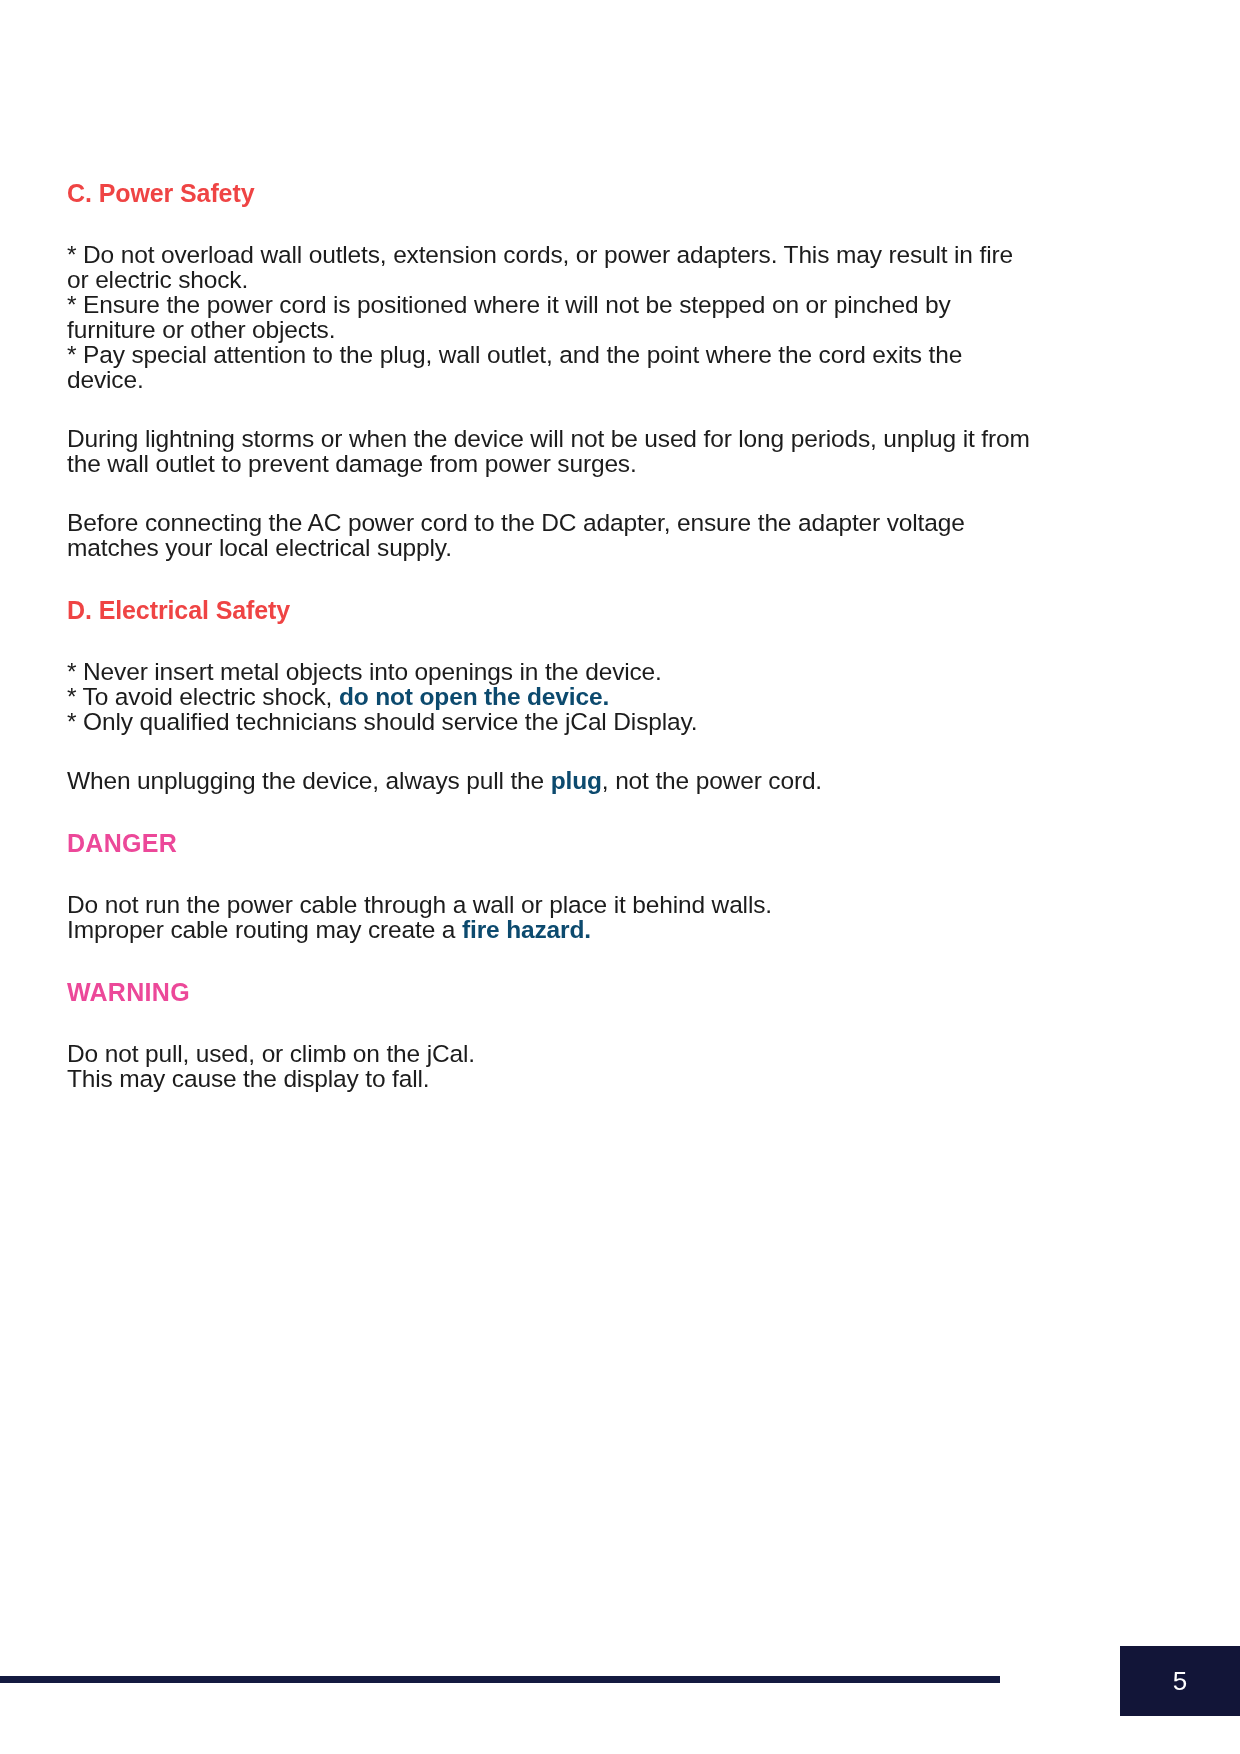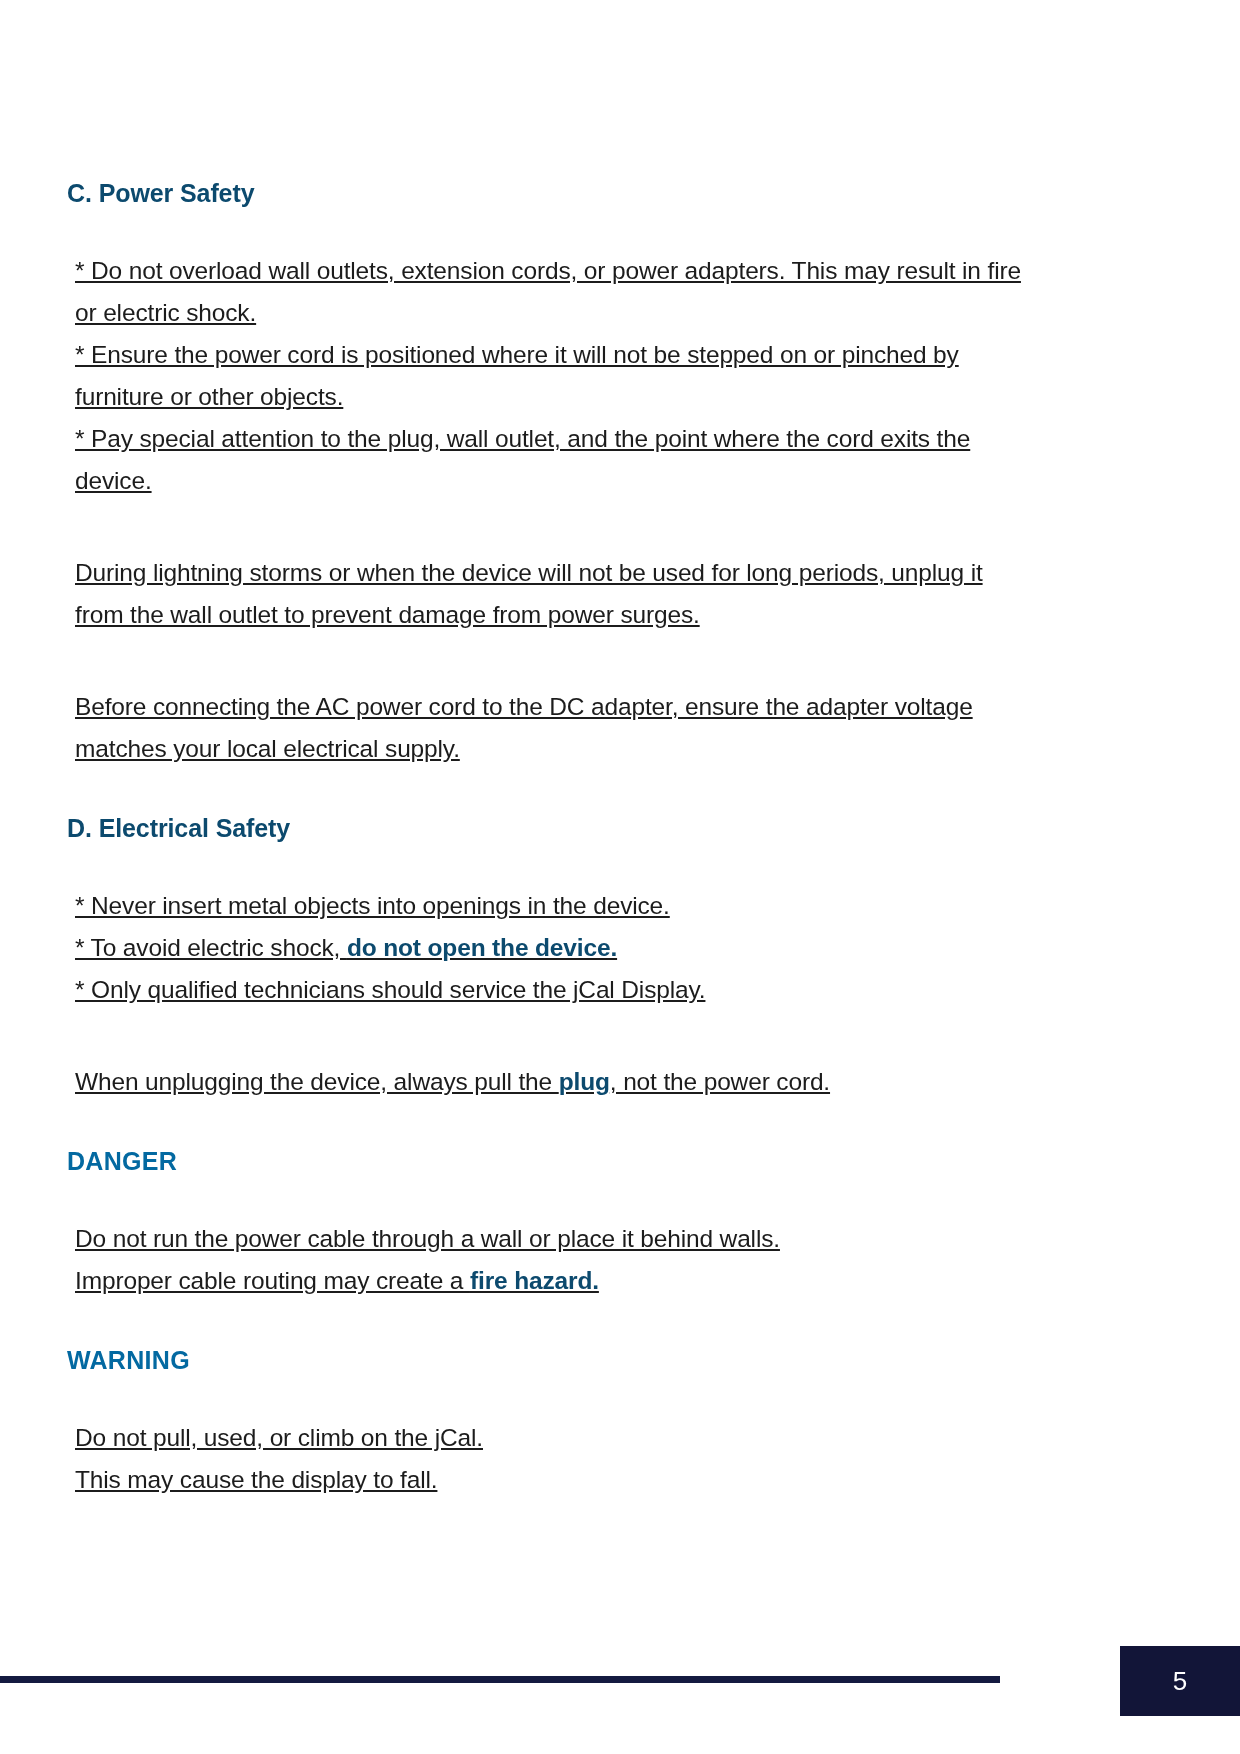--- a/index.html
+++ b/index.html
@@ -29,43 +29,42 @@
     left: 67px;
     top: 178px;
     width: 970px;
   }
 
   
   .section-heading {
     font-size: 25px;
     font-weight: 700;
     letter-spacing: -0.1px;
-    color: #0c4a6e;
+    color: #ef4444;
     margin: 0 0 0 0;
     line-height: 1.2;
   }
 
   .alert-heading {
     font-size: 25px;
     font-weight: 700;
     letter-spacing: 0.3px;
-    color: #0369a1;
+    color: #ec4899;
     margin: 0;
     line-height: 1.2;
   }
 
   
   .para {
     font-size: 24.5px;
-    line-height: 42px;
+    line-height: 25px;
     font-weight: 400;
     color: #1c1c1c;
-    margin: 8px;
+    margin: 0;
     letter-spacing: -0.15px;
-    text-decoration: underline;
   }
 
   .para .b {
     font-weight: 700;
     color: #0c4a6e;
   }
 
   .line { display: block; }
 
   

